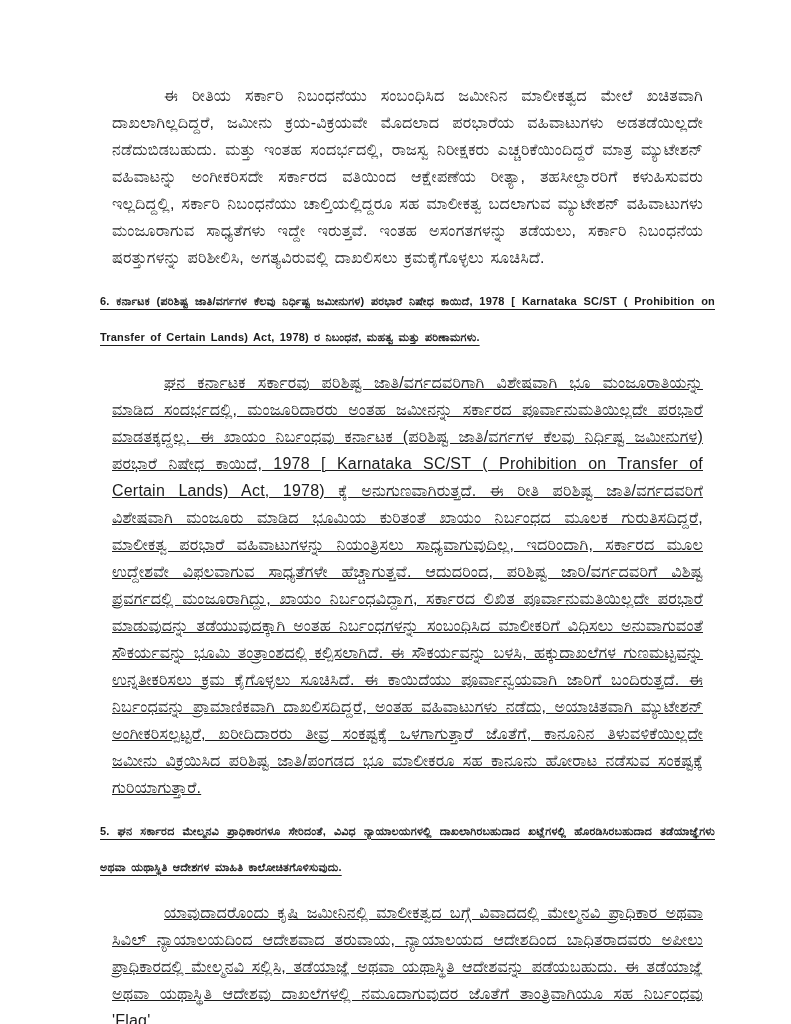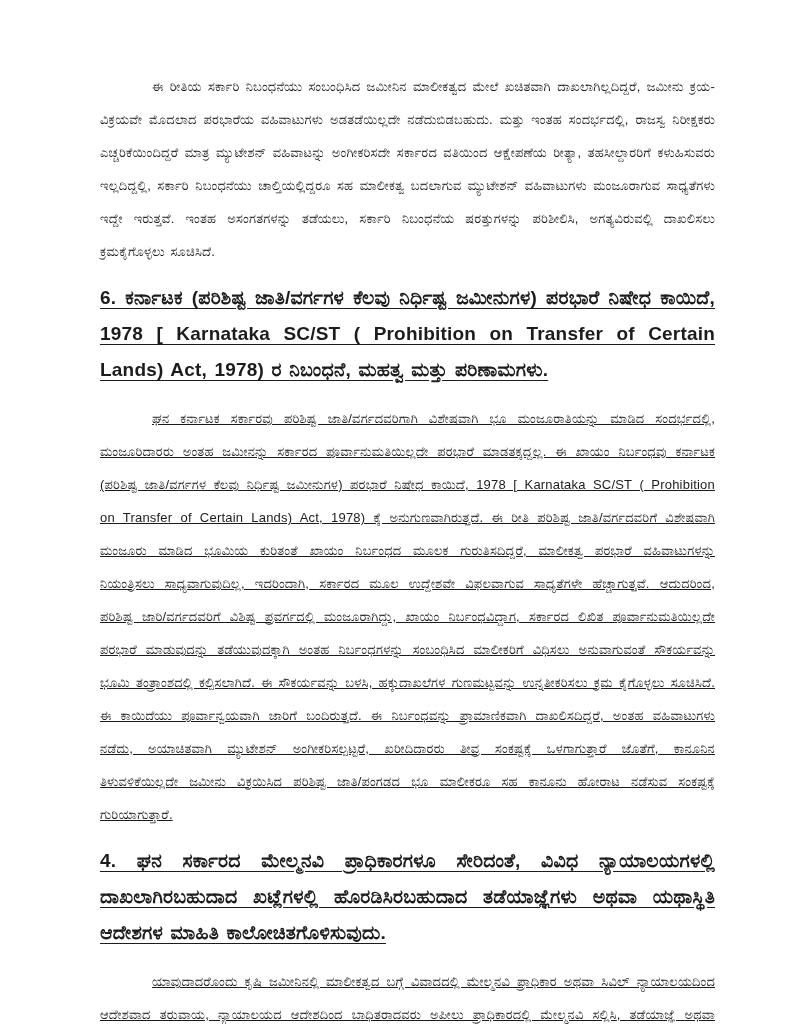--- a/index.html
+++ b/index.html
@@ -15,31 +15,31 @@
     font-family: "Liberation Sans", sans-serif;
   }
   .page {
     box-sizing: border-box;
     width: 791px;
     height: 1024px;
     padding: 70px 76px 0 100px;
     background: #ffffff;
   }
   .para {
-    margin: 0;
-    font-size: 13px;
-    line-height: 33px;
+    margin: 12px;
+    font-size: 16px;
+    line-height: 27px;
     text-align: justify;
     text-indent: 52px;
     letter-spacing: 0.2px;
     word-spacing: 2px;
   }
   .heading {
     margin: 10px 0 12px 0;
-    font-size: 19px;
+    font-size: 11px;
     font-weight: bold;
     line-height: 36px;
     text-align: justify;
     text-indent: 0;
     text-decoration: underline;
     text-underline-offset: 4px;
     letter-spacing: 0.2px;
     word-spacing: 2px;
   }
   .para + .heading { margin-top: 12px; }
@@ -50,17 +50,17 @@
 <body>
 
 <div class="page">
 
   <p class="para">ಈ ರೀತಿಯ ಸರ್ಕಾರಿ ನಿಬಂಧನೆಯು ಸಂಬಂಧಿಸಿದ ಜಮೀನಿನ ಮಾಲೀಕತ್ವದ ಮೇಲೆ ಖಚಿತವಾಗಿ ದಾಖಲಾಗಿಲ್ಲದಿದ್ದರೆ, ಜಮೀನು  ಕ್ರಯ-ವಿಕ್ರಯವೇ ಮೊದಲಾದ ಪರಭಾರೆಯ ವಹಿವಾಟುಗಳು ಅಡತಡೆಯಿಲ್ಲದೇ ನಡೆದುಬಿಡಬಹುದು. ಮತ್ತು ಇಂತಹ ಸಂದರ್ಭದಲ್ಲಿ, ರಾಜಸ್ವ ನಿರೀಕ್ಷಕರು  ಎಚ್ಚರಿಕೆಯಿಂದಿದ್ದರೆ ಮಾತ್ರ ಮ್ಯುಟೇಶನ್ ವಹಿವಾಟನ್ನು ಅಂಗೀಕರಿಸದೇ ಸರ್ಕಾರದ ವತಿಯಿಂದ ಆಕ್ಷೇಪಣೆಯ ರೀತ್ಯಾ, ತಹಸೀಲ್ದಾರರಿಗೆ ಕಳುಹಿಸುವರು ಇಲ್ಲದಿದ್ದಲ್ಲಿ, ಸರ್ಕಾರಿ ನಿಬಂಧನೆಯು ಚಾಲ್ತಿಯಲ್ಲಿದ್ದರೂ ಸಹ ಮಾಲೀಕತ್ವ ಬದಲಾಗುವ ಮ್ಯುಟೇಶನ್ ವಹಿವಾಟುಗಳು ಮಂಜೂರಾಗುವ ಸಾಧ್ಯತೆಗಳು ಇದ್ದೇ ಇರುತ್ತವೆ. ಇಂತಹ ಅಸಂಗತಗಳನ್ನು ತಡೆಯಲು, ಸರ್ಕಾರಿ ನಿಬಂಧನೆಯ ಷರತ್ತುಗಳನ್ನು ಪರಿಶೀಲಿಸಿ, ಅಗತ್ಯವಿರುವಲ್ಲಿ ದಾಖಲಿಸಲು ಕ್ರಮಕೈಗೊಳ್ಳಲು ಸೂಚಿಸಿದೆ.</p>
 
   <p class="heading">6. ಕರ್ನಾಟಕ (ಪರಿಶಿಷ್ಟ ಜಾತಿ/ವರ್ಗಗಳ ಕೆಲವು ನಿರ್ಧಿಷ್ಟ ಜಮೀನುಗಳ) ಪರಭಾರೆ ನಿಷೇಧ ಕಾಯಿದೆ, 1978 [ Karnataka SC/ST ( Prohibition on Transfer of Certain Lands) Act, 1978) ರ ನಿಬಂಧನೆ, ಮಹತ್ವ ಮತ್ತು ಪರಿಣಾಮಗಳು.</p>
 
   <p class="para section-body">ಘನ ಕರ್ನಾಟಕ ಸರ್ಕಾರವು ಪರಿಶಿಷ್ಟ ಜಾತಿ/ವರ್ಗದವರಿಗಾಗಿ ವಿಶೇಷವಾಗಿ ಭೂ ಮಂಜೂರಾತಿಯನ್ನು ಮಾಡಿದ ಸಂದರ್ಭದಲ್ಲಿ, ಮಂಜೂರಿದಾರರು ಅಂತಹ ಜಮೀನನ್ನು ಸರ್ಕಾರದ ಪೂರ್ವಾನುಮತಿಯಿಲ್ಲದೇ ಪರಭಾರೆ ಮಾಡತಕ್ಕದ್ದಲ್ಲ. ಈ ಖಾಯಂ ನಿರ್ಬಂಧವು ಕರ್ನಾಟಕ (ಪರಿಶಿಷ್ಟ ಜಾತಿ/ವರ್ಗಗಳ ಕೆಲವು ನಿರ್ಧಿಷ್ಟ ಜಮೀನುಗಳ) ಪರಭಾರೆ ನಿಷೇಧ ಕಾಯಿದೆ, 1978 [ Karnataka SC/ST ( Prohibition on Transfer of Certain Lands) Act, 1978) ಕ್ಕೆ ಅನುಗುಣವಾಗಿರುತ್ತದೆ. ಈ ರೀತಿ ಪರಿಶಿಷ್ಟ ಜಾತಿ/ವರ್ಗದವರಿಗೆ ವಿಶೇಷವಾಗಿ ಮಂಜೂರು ಮಾಡಿದ ಭೂಮಿಯ ಕುರಿತಂತೆ ಖಾಯಂ ನಿರ್ಬಂಧದ ಮೂಲಕ ಗುರುತಿಸದಿದ್ದರೆ, ಮಾಲೀಕತ್ವ ಪರಭಾರೆ ವಹಿವಾಟುಗಳನ್ನು ನಿಯಂತ್ರಿಸಲು ಸಾಧ್ಯವಾಗುವುದಿಲ್ಲ, ಇದರಿಂದಾಗಿ, ಸರ್ಕಾರದ ಮೂಲ ಉದ್ದೇಶವೇ ವಿಫಲವಾಗುವ ಸಾಧ್ಯತೆಗಳೇ ಹೆಚ್ಚಾಗುತ್ತವೆ. ಆದುದರಿಂದ, ಪರಿಶಿಷ್ಟ ಜಾರಿ/ವರ್ಗದವರಿಗೆ ವಿಶಿಷ್ಟ ಪ್ರವರ್ಗದಲ್ಲಿ ಮಂಜೂರಾಗಿದ್ದು, ಖಾಯಂ ನಿರ್ಬಂಧವಿದ್ದಾಗ, ಸರ್ಕಾರದ ಲಿಖಿತ ಪೂರ್ವಾನುಮತಿಯಿಲ್ಲದೇ ಪರಭಾರೆ ಮಾಡುವುದನ್ನು ತಡೆಯುವುದಕ್ಕಾಗಿ ಅಂತಹ ನಿರ್ಬಂಧಗಳನ್ನು ಸಂಬಂಧಿಸಿದ ಮಾಲೀಕರಿಗೆ ವಿಧಿಸಲು ಅನುವಾಗುವಂತೆ ಸೌಕರ್ಯವನ್ನು ಭೂಮಿ ತಂತ್ರಾಂಶದಲ್ಲಿ ಕಲ್ಪಿಸಲಾಗಿದೆ. ಈ ಸೌಕರ್ಯವನ್ನು ಬಳಸಿ, ಹಕ್ಕುದಾಖಲೆಗಳ ಗುಣಮಟ್ಟವನ್ನು ಉನ್ನತೀಕರಿಸಲು ಕ್ರಮ ಕೈಗೊಳ್ಳಲು ಸೂಚಿಸಿದೆ. ಈ ಕಾಯಿದೆಯು ಪೂರ್ವಾನ್ವಯವಾಗಿ ಜಾರಿಗೆ ಬಂದಿರುತ್ತದೆ.  ಈ ನಿರ್ಬಂಧವನ್ನು ಪ್ರಾಮಾಣಿಕವಾಗಿ ದಾಖಲಿಸದಿದ್ದರೆ,  ಅಂತಹ ವಹಿವಾಟುಗಳು ನಡೆದು, ಅಯಾಚಿತವಾಗಿ ಮ್ಯುಟೇಶನ್ ಅಂಗೀಕರಿಸಲ್ಪಟ್ಟರೆ, ಖರೀದಿದಾರರು ತೀವ್ರ ಸಂಕಷ್ಟಕ್ಕೆ ಒಳಗಾಗುತ್ತಾರೆ ಜೊತೆಗೆ, ಕಾನೂನಿನ ತಿಳುವಳಿಕೆಯಿಲ್ಲದೇ ಜಮೀನು ವಿಕ್ರಯಿಸಿದ ಪರಿಶಿಷ್ಟ ಜಾತಿ/ಪಂಗಡದ  ಭೂ ಮಾಲೀಕರೂ ಸಹ ಕಾನೂನು ಹೋರಾಟ ನಡೆಸುವ ಸಂಕಷ್ಟಕ್ಕೆ ಗುರಿಯಾಗುತ್ತಾರೆ.</p>
 
-  <p class="heading">4. ಘನ ಸರ್ಕಾರದ ಮೇಲ್ಮನವಿ ಪ್ರಾಧಿಕಾರಗಳೂ ಸೇರಿದಂತೆ, ವಿವಿಧ ನ್ಯಾಯಾಲಯಗಳಲ್ಲಿ ದಾಖಲಾಗಿರಬಹುದಾದ ಖಟ್ಲೆಗಳಲ್ಲಿ ಹೊರಡಿಸಿರಬಹುದಾದ ತಡೆಯಾಜ್ಞೆಗಳು ಅಥವಾ ಯಥಾಸ್ಥಿತಿ ಆದೇಶಗಳ ಮಾಹಿತಿ ಕಾಲೋಚಿತಗೊಳಿಸುವುದು.</p>
+  <p class="heading">5. ಘನ ಸರ್ಕಾರದ ಮೇಲ್ಮನವಿ ಪ್ರಾಧಿಕಾರಗಳೂ ಸೇರಿದಂತೆ, ವಿವಿಧ ನ್ಯಾಯಾಲಯಗಳಲ್ಲಿ ದಾಖಲಾಗಿರಬಹುದಾದ ಖಟ್ಲೆಗಳಲ್ಲಿ ಹೊರಡಿಸಿರಬಹುದಾದ ತಡೆಯಾಜ್ಞೆಗಳು ಅಥವಾ ಯಥಾಸ್ಥಿತಿ ಆದೇಶಗಳ ಮಾಹಿತಿ ಕಾಲೋಚಿತಗೊಳಿಸುವುದು.</p>
 
   <p class="para section-body">ಯಾವುದಾದರೊಂದು ಕೃಷಿ ಜಮೀನಿನಲ್ಲಿ ಮಾಲೀಕತ್ವದ ಬಗ್ಗೆ ವಿವಾದದಲ್ಲಿ ಮೇಲ್ಮನವಿ ಪ್ರಾಧಿಕಾರ ಅಥವಾ ಸಿವಿಲ್ ನ್ಯಾಯಾಲಯದಿಂದ ಆದೇಶವಾದ ತರುವಾಯ,  ನ್ಯಾಯಾಲಯದ ಆದೇಶದಿಂದ ಬಾಧಿತರಾದವರು ಅಪೀಲು ಪ್ರಾಧಿಕಾರದಲ್ಲಿ ಮೇಲ್ಮನವಿ ಸಲ್ಲಿಸಿ, ತಡೆಯಾಜ್ಞೆ ಅಥವಾ ಯಥಾಸ್ಥಿತಿ ಆದೇಶವನ್ನು ಪಡೆಯಬಹುದು. ಈ ತಡೆಯಾಜ್ಞೆ ಅಥವಾ ಯಥಾಸ್ಥಿತಿ ಆದೇಶವು ದಾಖಲೆಗಳಲ್ಲಿ ನಮೂದಾಗುವುದರ ಜೊತೆಗೆ ತಾಂತ್ರಿವಾಗಿಯೂ ಸಹ ನಿರ್ಬಂಧವು 'Flag'</p>
 
 </div>
 
 </body></html>

